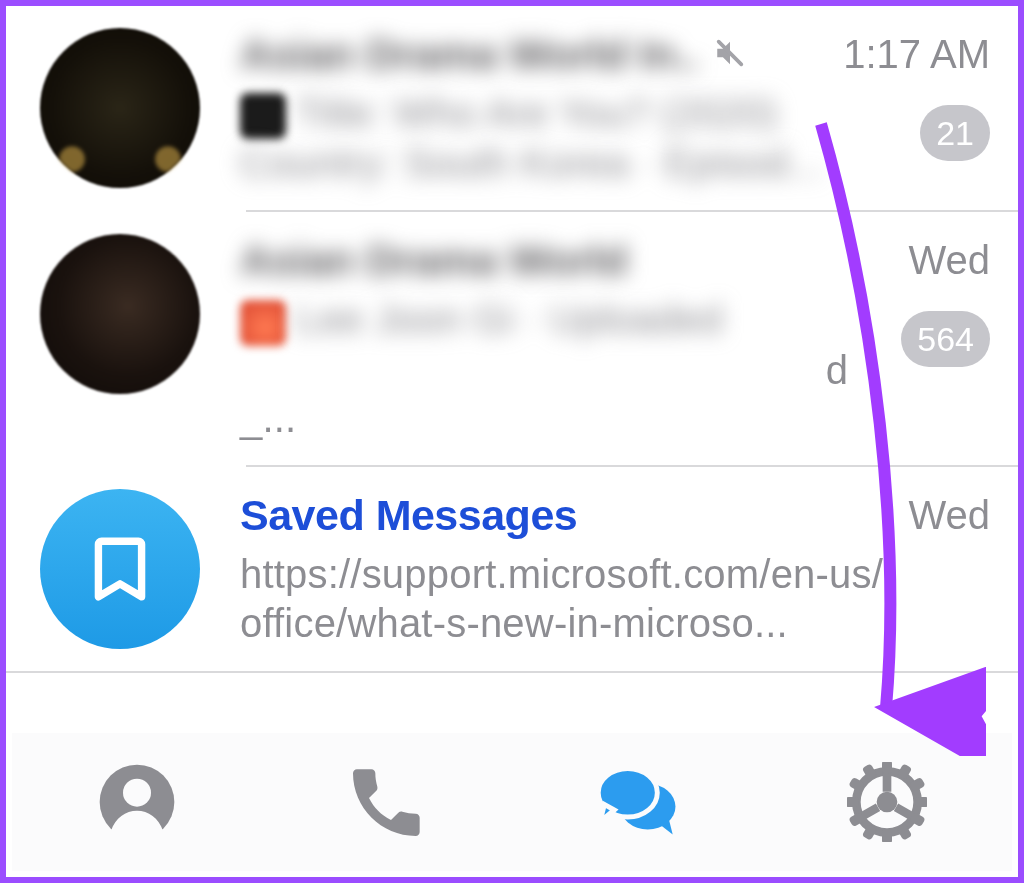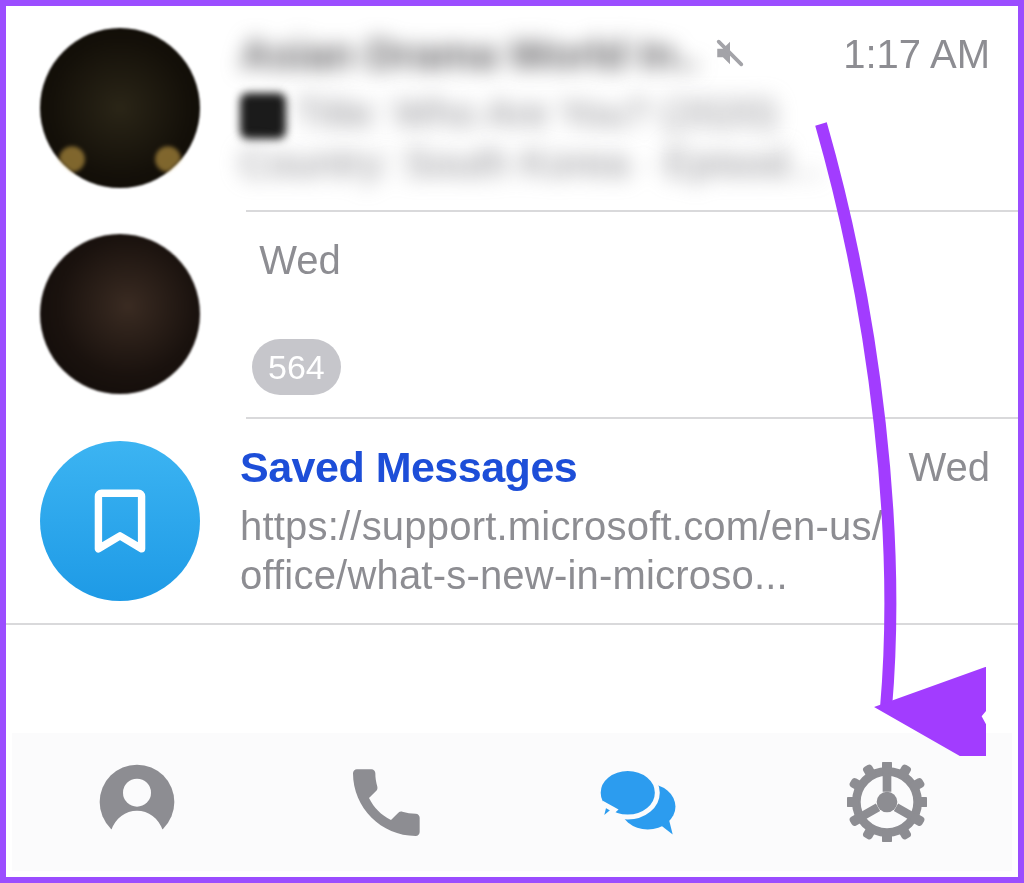--- a/index.html
+++ b/index.html
@@ -94,21 +94,21 @@
     word-break: break-all;
   }
 
   .meta {
     flex: 0 0 auto;
     display: flex;
     flex-direction: column;
     align-items: flex-end;
     margin-left: 12px;
     padding-top: 4px;
-    gap: 56px;
+    gap: 28px;
   }
   .meta .time {
     font-size: 40px;
     color: #8d8d92;
     white-space: nowrap;
   }
   .badge {
     min-width: 56px;
     height: 56px;
     padding: 0 16px;
@@ -178,27 +178,37 @@
             </svg>
         </span>
       </div>
       <div class="chat-preview">
         <span class="thumb dark"></span><span class="blur-line">Title: Who Are You? (2020)</span><br>
         <span class="blur-line">Country: South Korea · Episod...</span>
       </div>
     </div>
     <div class="meta">
       <span class="time">1:17 AM</span>
+      <span class="badge">21</span>
     </div>
   </div>
 
   <div class="divider"></div>
 
   <div class="chat-row">
     <div class="avatar blur2"></div>
+    <div class="chat-body">
+      <div class="title-line">
+        <span class="chat-title dim blur-title">Asian Drama World</span>
+      </div>
+      <div class="chat-preview">
+        <span class="thumb orange"></span><span class="blur-line">Lee Joon Gi · Uploaded</span><br>
+        <span style="visibility:hidden;">xxxxxxxxxxxxxxxxxxxxxxxxxxxxx</span><span>d_...</span>
+      </div>
+    </div>
     <div class="meta">
       <span class="time">Wed</span>
       <span class="badge">564</span>
     </div>
   </div>
 
   <div class="divider"></div>
 
   <div class="chat-row">
     <div class="avatar saved">

